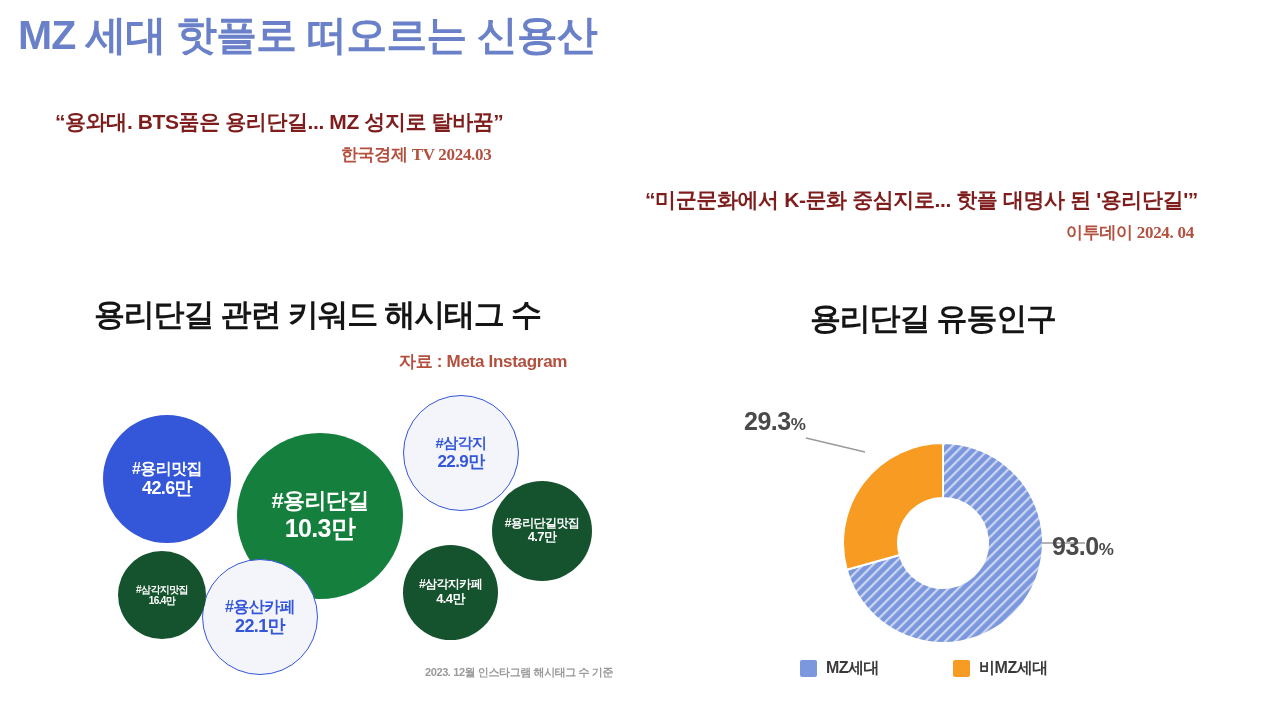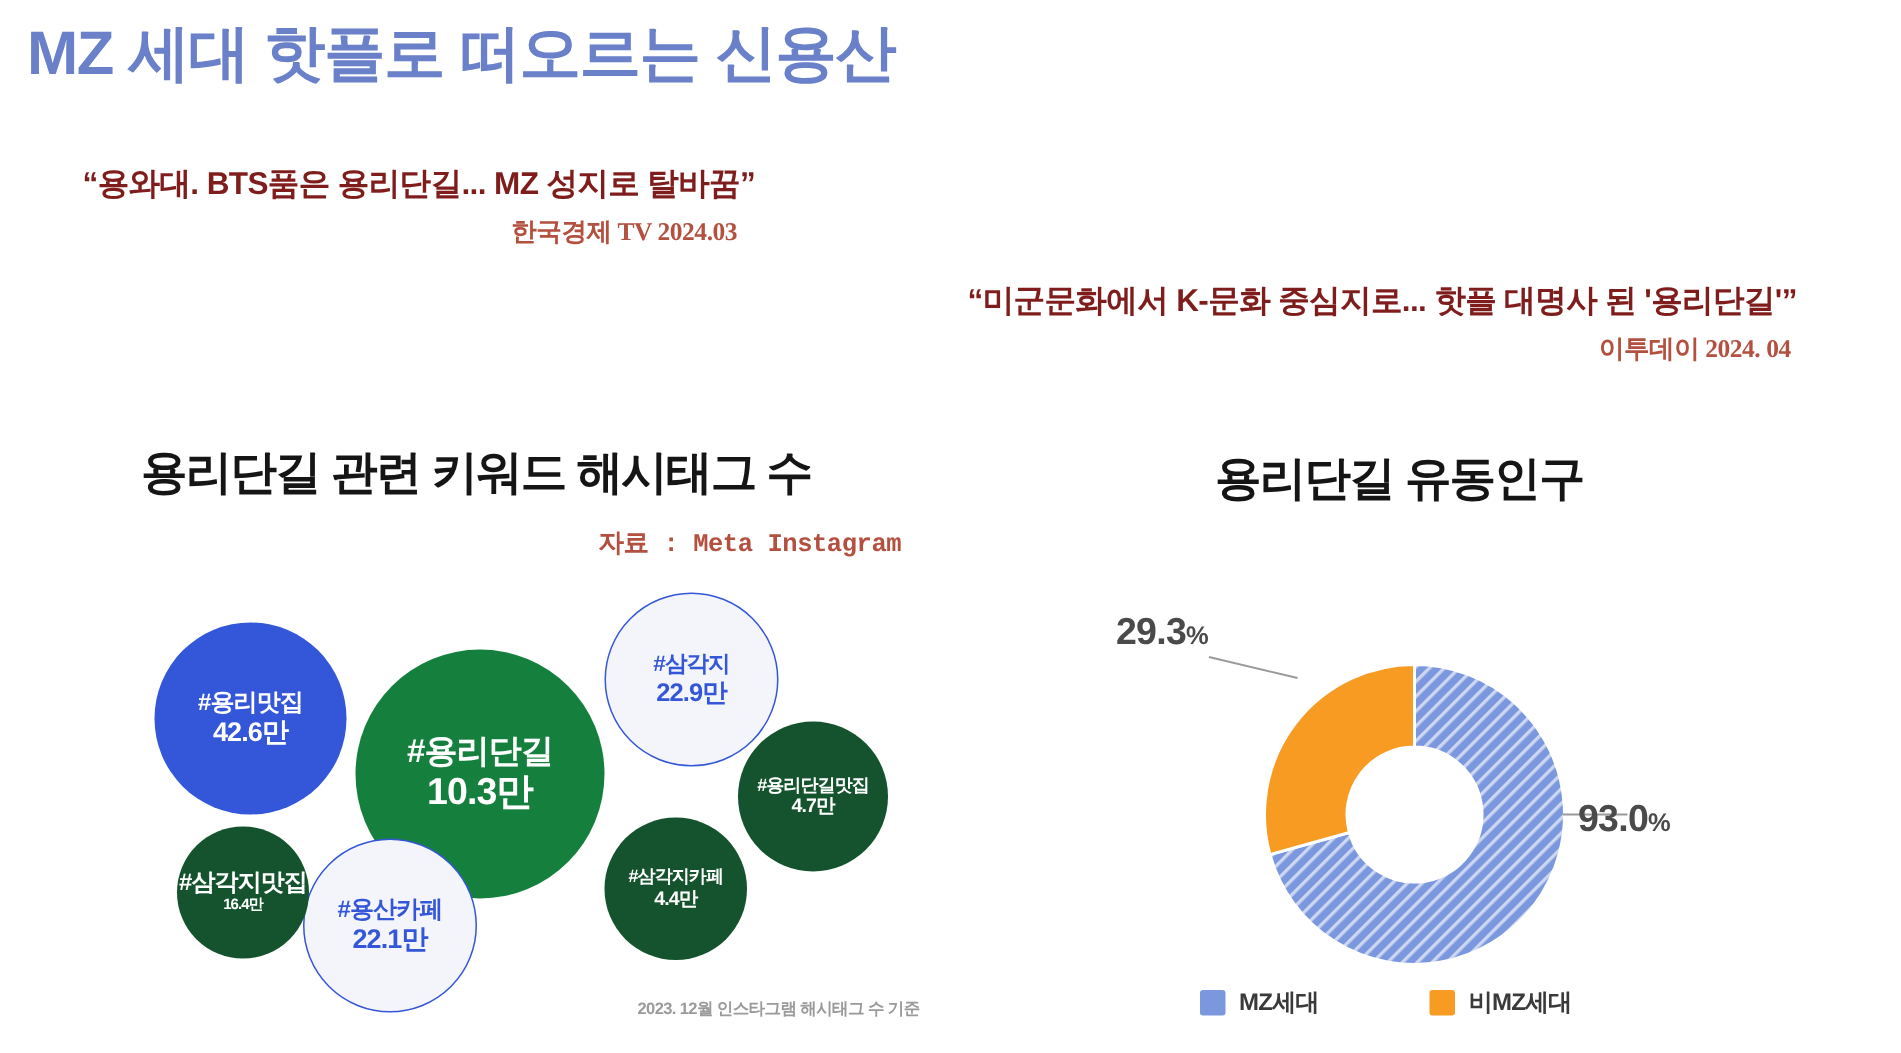--- a/index.html
+++ b/index.html
@@ -37,21 +37,20 @@
   .panel-title{
     position:absolute;font-size:31px;font-weight:700;
     color:#151515;letter-spacing:-1.2px;white-space:nowrap;
   }
   #left-panel-title{left:94px;top:282px;margin-top:12px;}
   #right-panel-title{left:810px;top:298px;}
   #left-panel-source{
     position:absolute;left:399px;top:350px;
     font-size:17px;font-weight:600;color:#b3503f;letter-spacing:-0.3px;
     white-space:nowrap;
-    font-family:Liberation Mono, monospace;
   }
 
   
   #bubble-chart{
     position:absolute;left:85px;top:385px;width:535px;height:300px;
     background:#ffffff;
   }
   .bubble{
     position:absolute;border-radius:50%;
     display:flex;flex-direction:column;
@@ -125,21 +124,21 @@
       </div>
       <div class="bubble pale" style="left: 318px; top: 10px; width: 116px; height: 116px;">
         <span class="b-tag" style="font-size: 15px;">#삼각지</span>
         <span class="b-val" style="font-size: 17px;">22.9만</span>
       </div>
       <div class="bubble pale" style="left: 117px; top: 174px; width: 116px; height: 116px;">
         <span class="b-tag" style="font-size: 16px;">#용산카페</span>
         <span class="b-val" style="font-size: 18px;">22.1만</span>
       </div>
       <div class="bubble light" style="left: 33px; top: 166px; width: 88px; height: 88px;">
-        <span class="b-tag" style="font-size: 16px;">#삼각지맛집</span>
+        <span class="b-tag" style="font-size: 10px;">#삼각지맛집</span>
         <span class="b-val" style="font-size: 10px;">16.4만</span>
       </div>
       <div class="bubble light" style="left: 407px; top: 96px; width: 100px; height: 100px;">
         <span class="b-tag" style="font-size: 12px;">#용리단길맛집</span>
         <span class="b-val" style="font-size: 13px;">4.7만</span>
       </div>
       <div class="bubble light" style="left: 318px; top: 160px; width: 95px; height: 95px;">
         <span class="b-tag" style="font-size: 12px;">#삼각지카페</span>
         <span class="b-val" style="font-size: 13px;">4.4만</span>
       </div>

